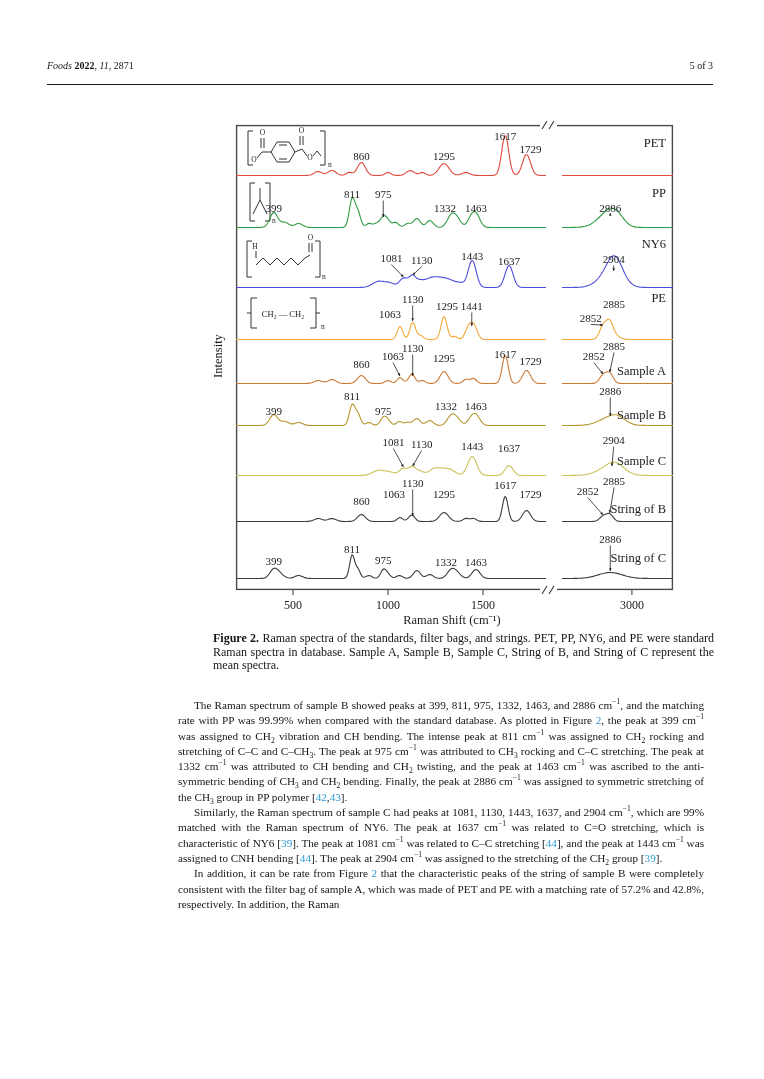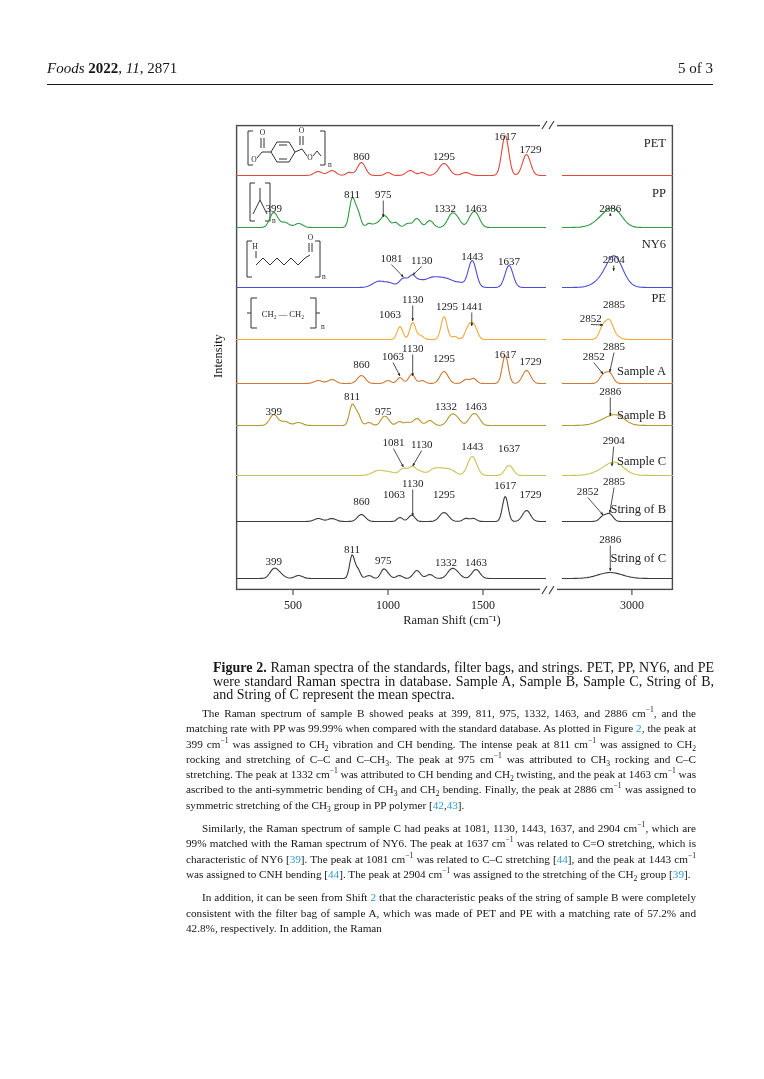--- a/index.html
+++ b/index.html
@@ -1,36 +1,36 @@
 <!DOCTYPE html>
 <html><head>
 <meta charset="utf-8">
 <style>
   html,body{margin:0;padding:0;background:#ffffff;}
   .page{position:relative;width:764px;height:1079px;background:#ffffff;overflow:hidden;
         font-family:"Liberation Serif",serif;color:#151515;}
   .header{position:absolute;left:47px;top:60px;width:666px;display:flex;
-          justify-content:space-between;font-size:15px;}
+          justify-content:space-between;font-size:10px;}
   .rule{position:absolute;left:47px;top:84px;width:666px;border-top:1.7px solid #1a1a1a;}
   .i{font-style:italic;} .b{font-weight:bold;}
   .fig{position:absolute;left:236px;top:125px;}
   .ylabel{position:absolute;left:211px;top:416px;width:120px;text-align:center;font-size:12.5px;
           transform:rotate(-90deg);transform-origin:0 0;}
   svg text{font-family:"Liberation Serif",serif;fill:#222;}
   .tick{font-size:12px;}
   .pk{font-size:11px;}
   .rowname{font-size:12.5px;}
   .xlab{font-size:12.5px;}
   .atom{font-size:7.5px;}
   .atom2{font-size:8.5px;}
-  .caption{position:absolute;left:213px;top:661px;width:501px;font-size:14px;
+  .caption{position:absolute;left:213px;top:632px;width:501px;font-size:12px;
            line-height:13.6px;text-align:justify;}
   .bodytext{position:absolute;left:178px;top:698px;width:526px;font-size:11.2px;
             line-height:15.3px;text-align:justify;}
-  .bodytext p{margin:8px;text-indent:16px;}
+  .bodytext p{margin:0;text-indent:16px;}
   sup,sub{line-height:0;font-size:7.6px;}
   .ref{color:#2e9ad2;}
 </style>
 </head>
 <body>
 
 <div class="page">
 
   <div class="header">
     <span id="hdr-left"><span class="i">Foods</span><span> </span><span class="b">2022</span><span>, </span><span class="i">11</span><span>, 2871</span></span>
@@ -232,16 +232,16 @@
         </g>
       <text class="xlab" x="216" y="499" text-anchor="middle">Raman Shift (cm⁻¹)</text>
     </svg>
   </div>
 
   <div class="caption" id="caption"><span class="b">Figure 2.</span><span> Raman spectra of the standards, filter bags, and strings. PET, PP, NY6, and PE were standard Raman spectra in database. Sample A, Sample B, Sample C, String of B, and String of C represent the mean spectra.</span></div>
 
   <div class="bodytext" id="paras">
       <p><span>The Raman spectrum of sample B showed peaks at 399, 811, 975, 1332, 1463, and 2886 cm</span><sup>−1</sup><span>, and the matching rate with PP was 99.99% when compared with the standard database. As plotted in Figure </span><span class="ref">2</span><span>, the peak at 399 cm</span><sup>−1</sup><span> was assigned to CH</span><sub>2</sub><span> vibration and CH bending. The intense peak at 811 cm</span><sup>−1</sup><span> was assigned to CH</span><sub>2</sub><span> rocking and stretching of C–C and C–CH</span><sub>3</sub><span>. The peak at 975 cm</span><sup>−1</sup><span> was attributed to CH</span><sub>3</sub><span> rocking and C–C stretching. The peak at 1332 cm</span><sup>−1</sup><span> was attributed to CH bending and CH</span><sub>2</sub><span> twisting, and the peak at 1463 cm</span><sup>−1</sup><span> was ascribed to the anti-symmetric bending of CH</span><sub>3</sub><span> and CH</span><sub>2</sub><span> bending. Finally, the peak at 2886 cm</span><sup>−1</sup><span> was assigned to symmetric stretching of the CH</span><sub>3</sub><span> group in PP polymer [</span><span class="ref">42</span><span>,</span><span class="ref">43</span><span>].</span></p>
       <p><span>Similarly, the Raman spectrum of sample C had peaks at 1081, 1130, 1443, 1637, and 2904 cm</span><sup>−1</sup><span>, which are 99% matched with the Raman spectrum of NY6. The peak at 1637 cm</span><sup>−1</sup><span> was related to C=O stretching, which is characteristic of NY6 [</span><span class="ref">39</span><span>]. The peak at 1081 cm</span><sup>−1</sup><span> was related to C–C stretching [</span><span class="ref">44</span><span>], and the peak at 1443 cm</span><sup>−1</sup><span> was assigned to CNH bending [</span><span class="ref">44</span><span>]. The peak at 2904 cm</span><sup>−1</sup><span> was assigned to the stretching of the CH</span><sub>2</sub><span> group [</span><span class="ref">39</span><span>].</span></p>
-      <p><span>In addition, it can be seen from Shift </span><span class="ref">2</span><span> that the characteristic peaks of the string of sample B were completely consistent with the filter bag of sample A, which was made of PET and PE with a matching rate of 57.2% and 42.8%, respectively. In addition, the Raman</span></p>
+      <p><span>In addition, it can be rate from Figure </span><span class="ref">2</span><span> that the characteristic peaks of the string of sample B were completely consistent with the filter bag of sample A, which was made of PET and PE with a matching rate of 57.2% and 42.8%, respectively. In addition, the Raman</span></p>
     </div>
 
 </div>
 
 </body></html>

